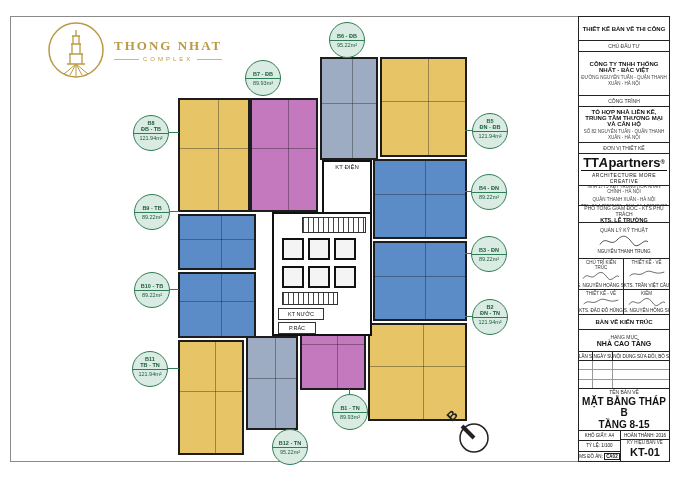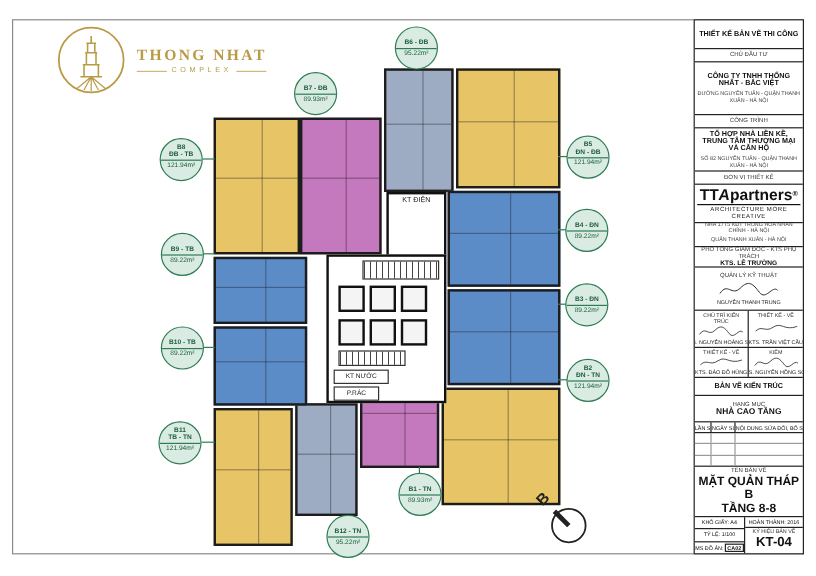--- a/index.html
+++ b/index.html
@@ -333,31 +333,31 @@
           <div></div>
         </div>
       <div class="rev-row">
           <div></div>
           <div></div>
           <div></div>
         </div>
     </div>
     <div class="cell h42">
       <div class="tiny">TÊN BẢN VẼ</div>
-      <div class="dname1">MẶT QUẢN THÁP B</div>
-      <div class="dname1">TẦNG 8-8</div>
+      <div class="dname1">MẶT BẰNG THÁP B</div>
+      <div class="dname1">TẦNG 8-15</div>
     </div>
     <div class="tbb h30">
       <div class="tbb-left">
         <div class="tbb-cell">KHỔ GIẤY: A4</div>
         <div class="tbb-cell">TỶ LỆ: 1/100</div>
         <div class="tbb-cell"><span>MS ĐỒ ÁN:</span> <span class="code-box">CA02</span></div>
       </div>
       <div class="tbb-right">
         <div class="tbb-date">HOÀN THÀNH: 2016</div>
         <div class="tbb-no">
           <div class="tbb-no-label">KÝ HIỆU BẢN VẼ</div>
-          <div class="tbb-no-val">KT-04</div>
+          <div class="tbb-no-val">KT-01</div>
         </div>
       </div>
     </div>
   </div>
 </div>
 
 </body></html>

